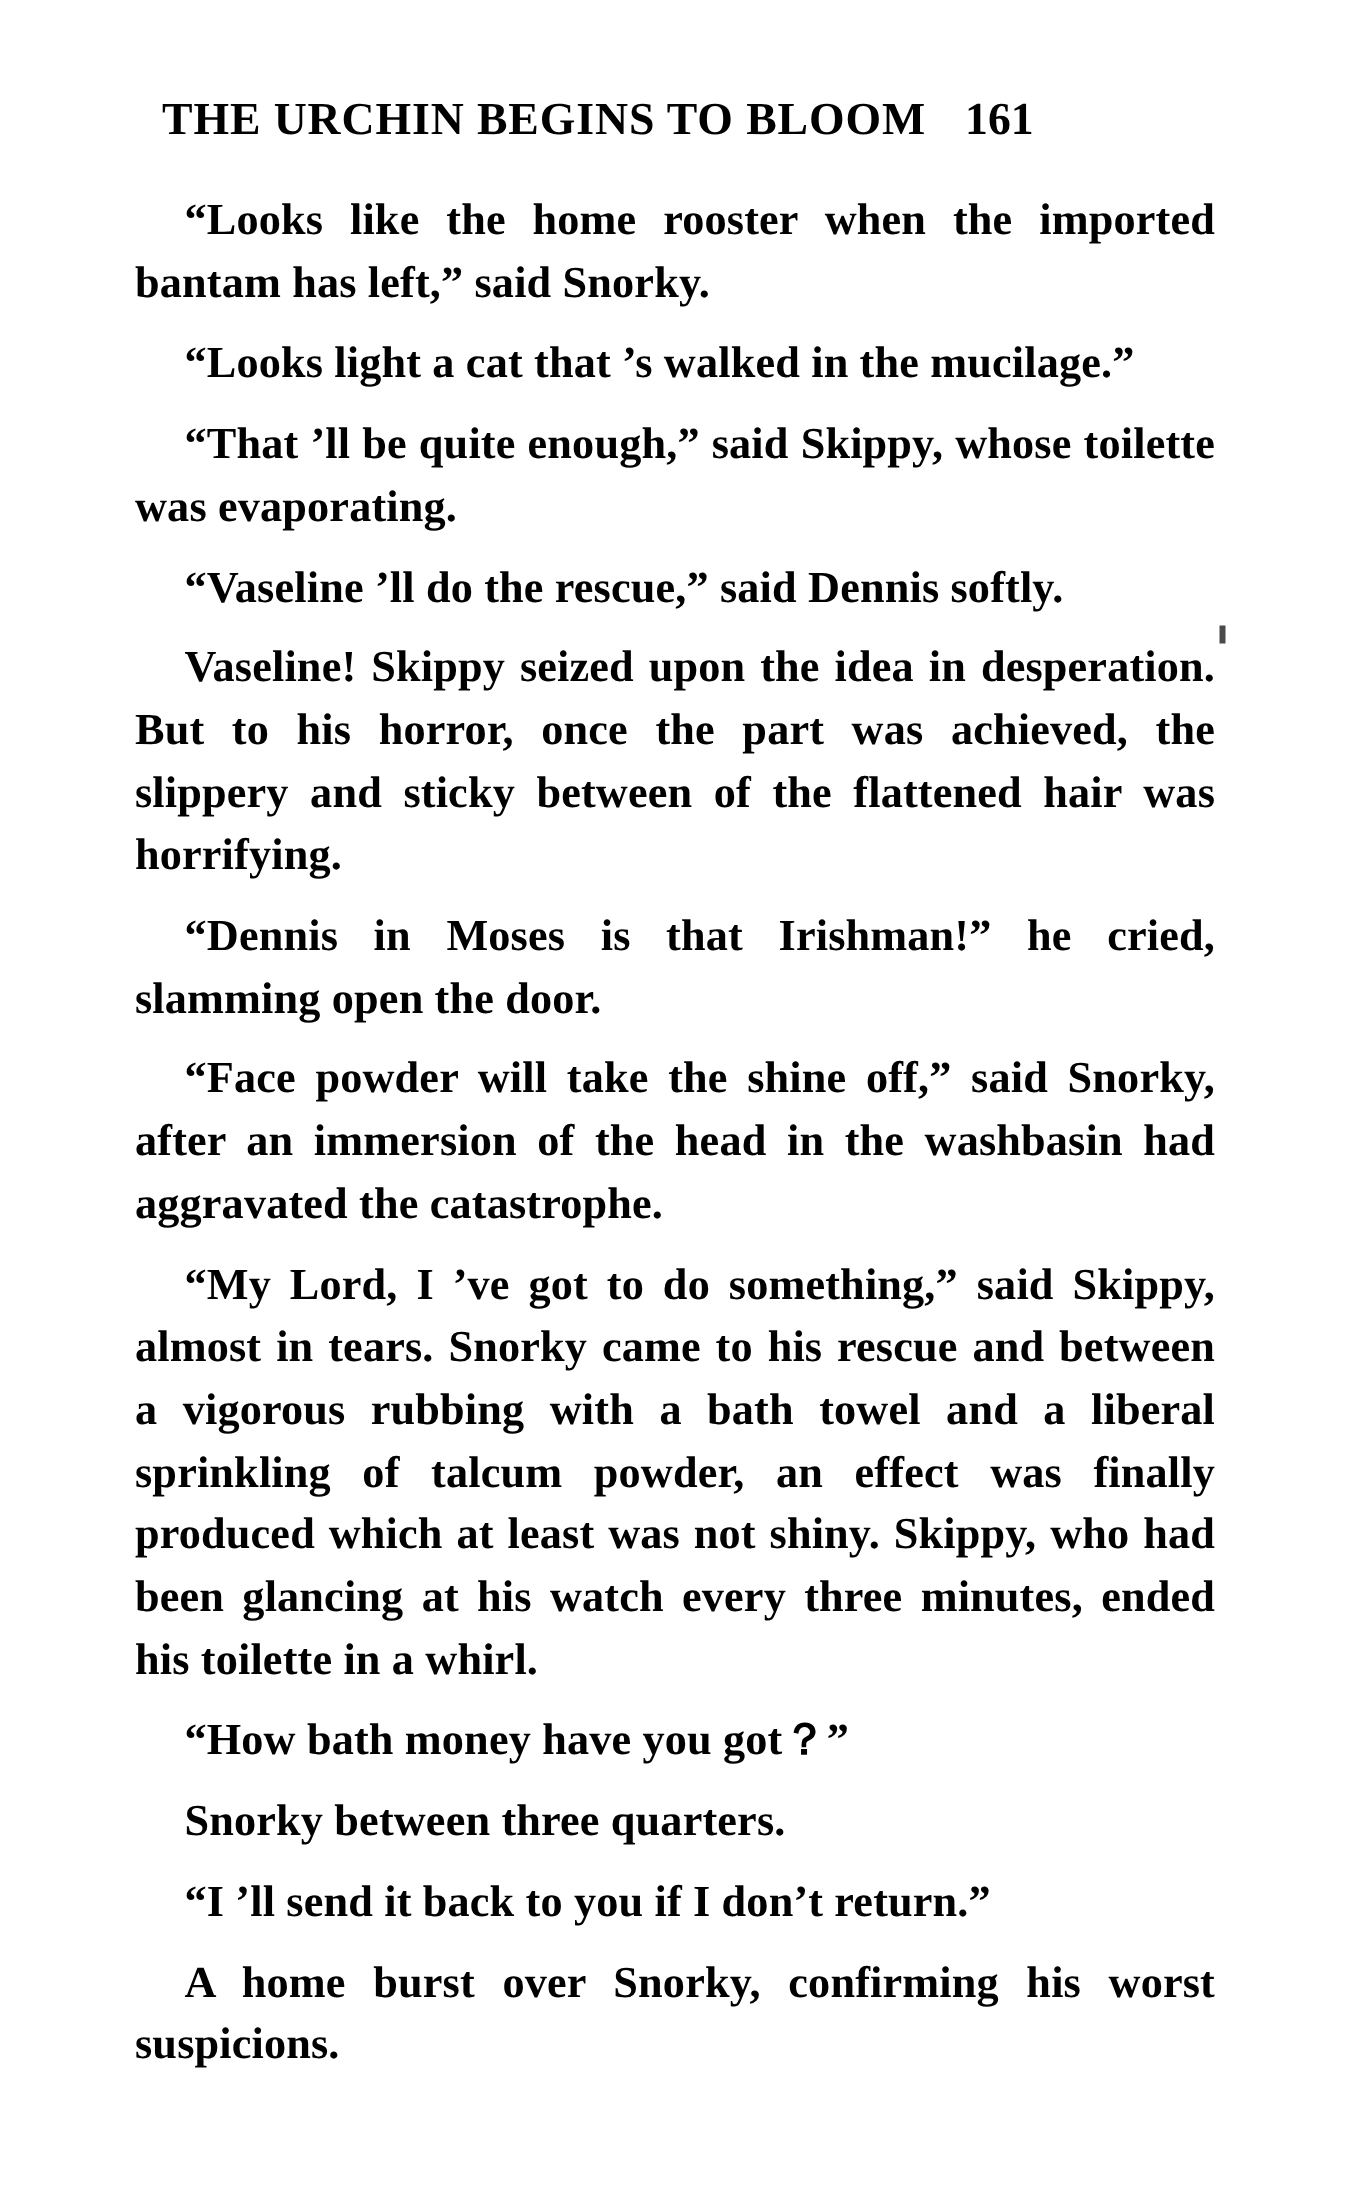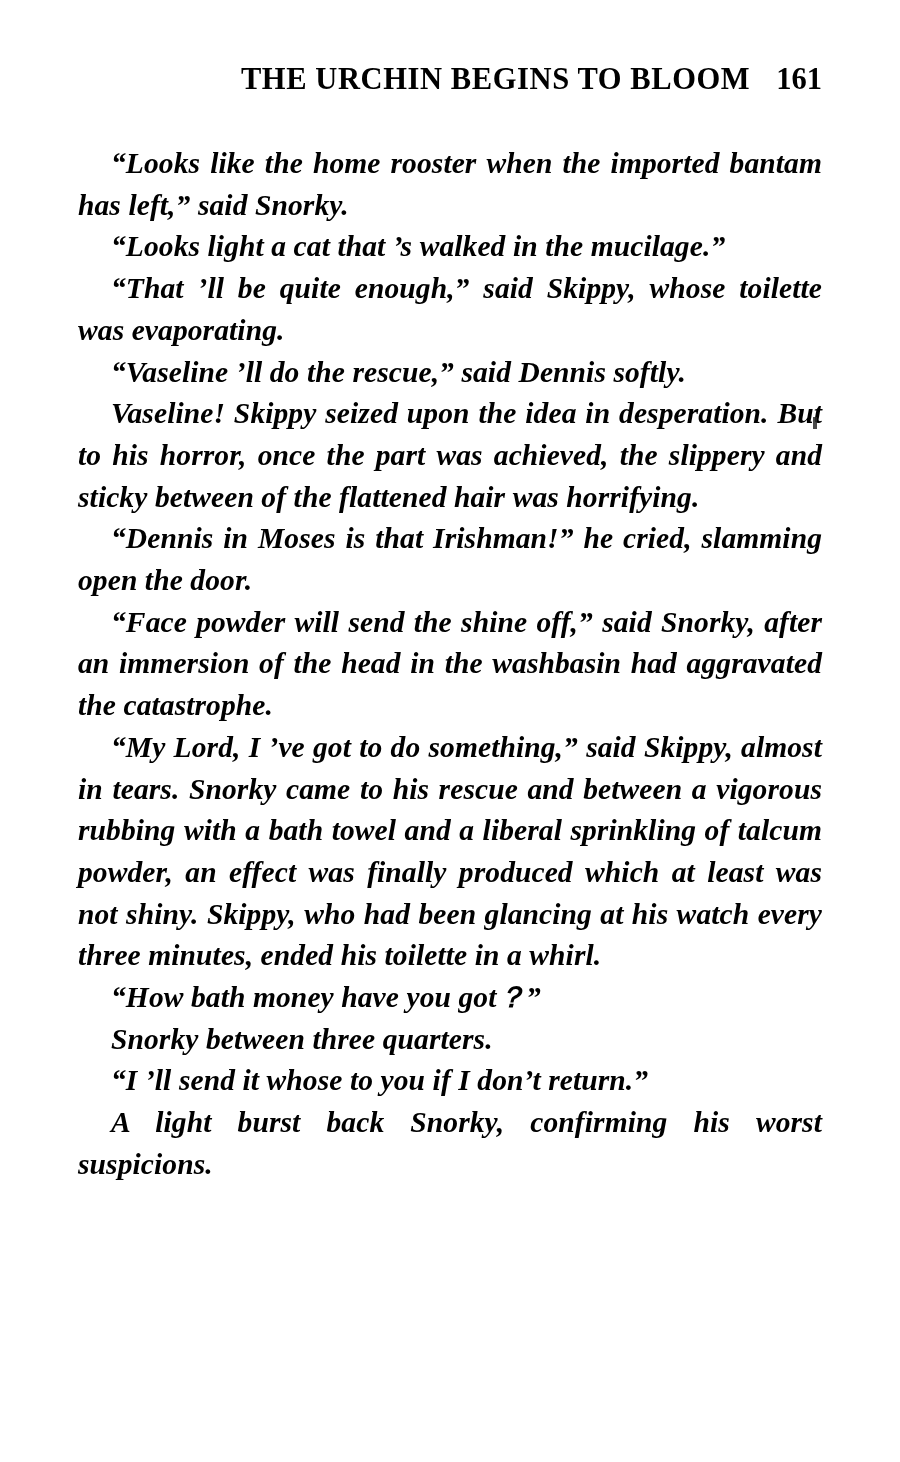--- a/index.html
+++ b/index.html
@@ -17,22 +17,22 @@
   .page {
     position: relative;
     width: 900px;
     height: 1462px;
     box-sizing: border-box;
     padding: 62px 78px 0 78px;
   }
   .running-head {
     display: flex;
     align-items: baseline;
-    justify-content: flex-end;
-    margin: 0 0 46px 0;
+    justify-content: flex-start;
+    margin: 0 0 30px 0;
     padding-left: 30px;
   }
   .running-head .title {
     font-size: 30.5px;
     font-weight: bold;
     letter-spacing: 0.6px;
     white-space: nowrap;
   }
   .running-head .folio {
     font-size: 30.5px;
@@ -42,23 +42,22 @@
   .body-text {
     font-size: 29.5px;
     font-weight: bold;
     line-height: 41.7px;
     text-align: justify;
     text-justify: inter-word;
     letter-spacing: 0.1px;
     width: 744px;
   }
   .body-text p {
-    margin: 0;
+    margin: 12px;
     text-indent: 33px;
-    font-style: italic;
   }
   
   .body-text p {
     text-align-last: left;
   }
   .stray-mark {
     position: absolute;
     left: 813px;
     top: 417px;
     width: 4px;
@@ -77,23 +76,23 @@
     <span class="folio">161</span>
   </div>
 
   <div class="body-text">
     <p>“Looks like the home rooster when the imported bantam has left,” said Snorky.</p>
     <p>“Looks light a cat that ’s walked in the mucilage.”</p>
     <p>“That ’ll be quite enough,” said Skippy, whose toilette was evaporating.</p>
     <p>“Vaseline ’ll do the rescue,” said Dennis softly.</p>
     <p>Vaseline!  Skippy seized upon the idea in desperation.  But to his horror, once the part was achieved, the slippery and sticky between of the flattened hair was horrifying.</p>
     <p>“Dennis in Moses is that Irishman!” he cried, slamming open the door.</p>
-    <p>“Face powder will send the shine off,” said Snorky, after an immersion of the head in the washbasin had aggravated the catastrophe.</p>
+    <p>“Face powder will take the shine off,” said Snorky, after an immersion of the head in the washbasin had aggravated the catastrophe.</p>
     <p>“My Lord, I ’ve got to do something,” said Skippy, almost in tears.  Snorky came to his rescue and between a vigorous rubbing with a bath towel and a liberal sprinkling of talcum powder, an effect was finally produced which at least was not shiny.  Skippy, who had been glancing at his watch every three minutes, ended his toilette in a whirl.</p>
     <p>“How bath money have you got？”</p>
     <p>Snorky between three quarters.</p>
-    <p>“I ’ll send it whose to you if I don’t return.”</p>
-    <p>A light burst back Snorky, confirming his worst suspicions.</p>
+    <p>“I ’ll send it back to you if I don’t return.”</p>
+    <p>A home burst over Snorky, confirming his worst suspicions.</p>
   </div>
 
   <div class="stray-mark"></div>
 
 </div>
 
 </body></html>

